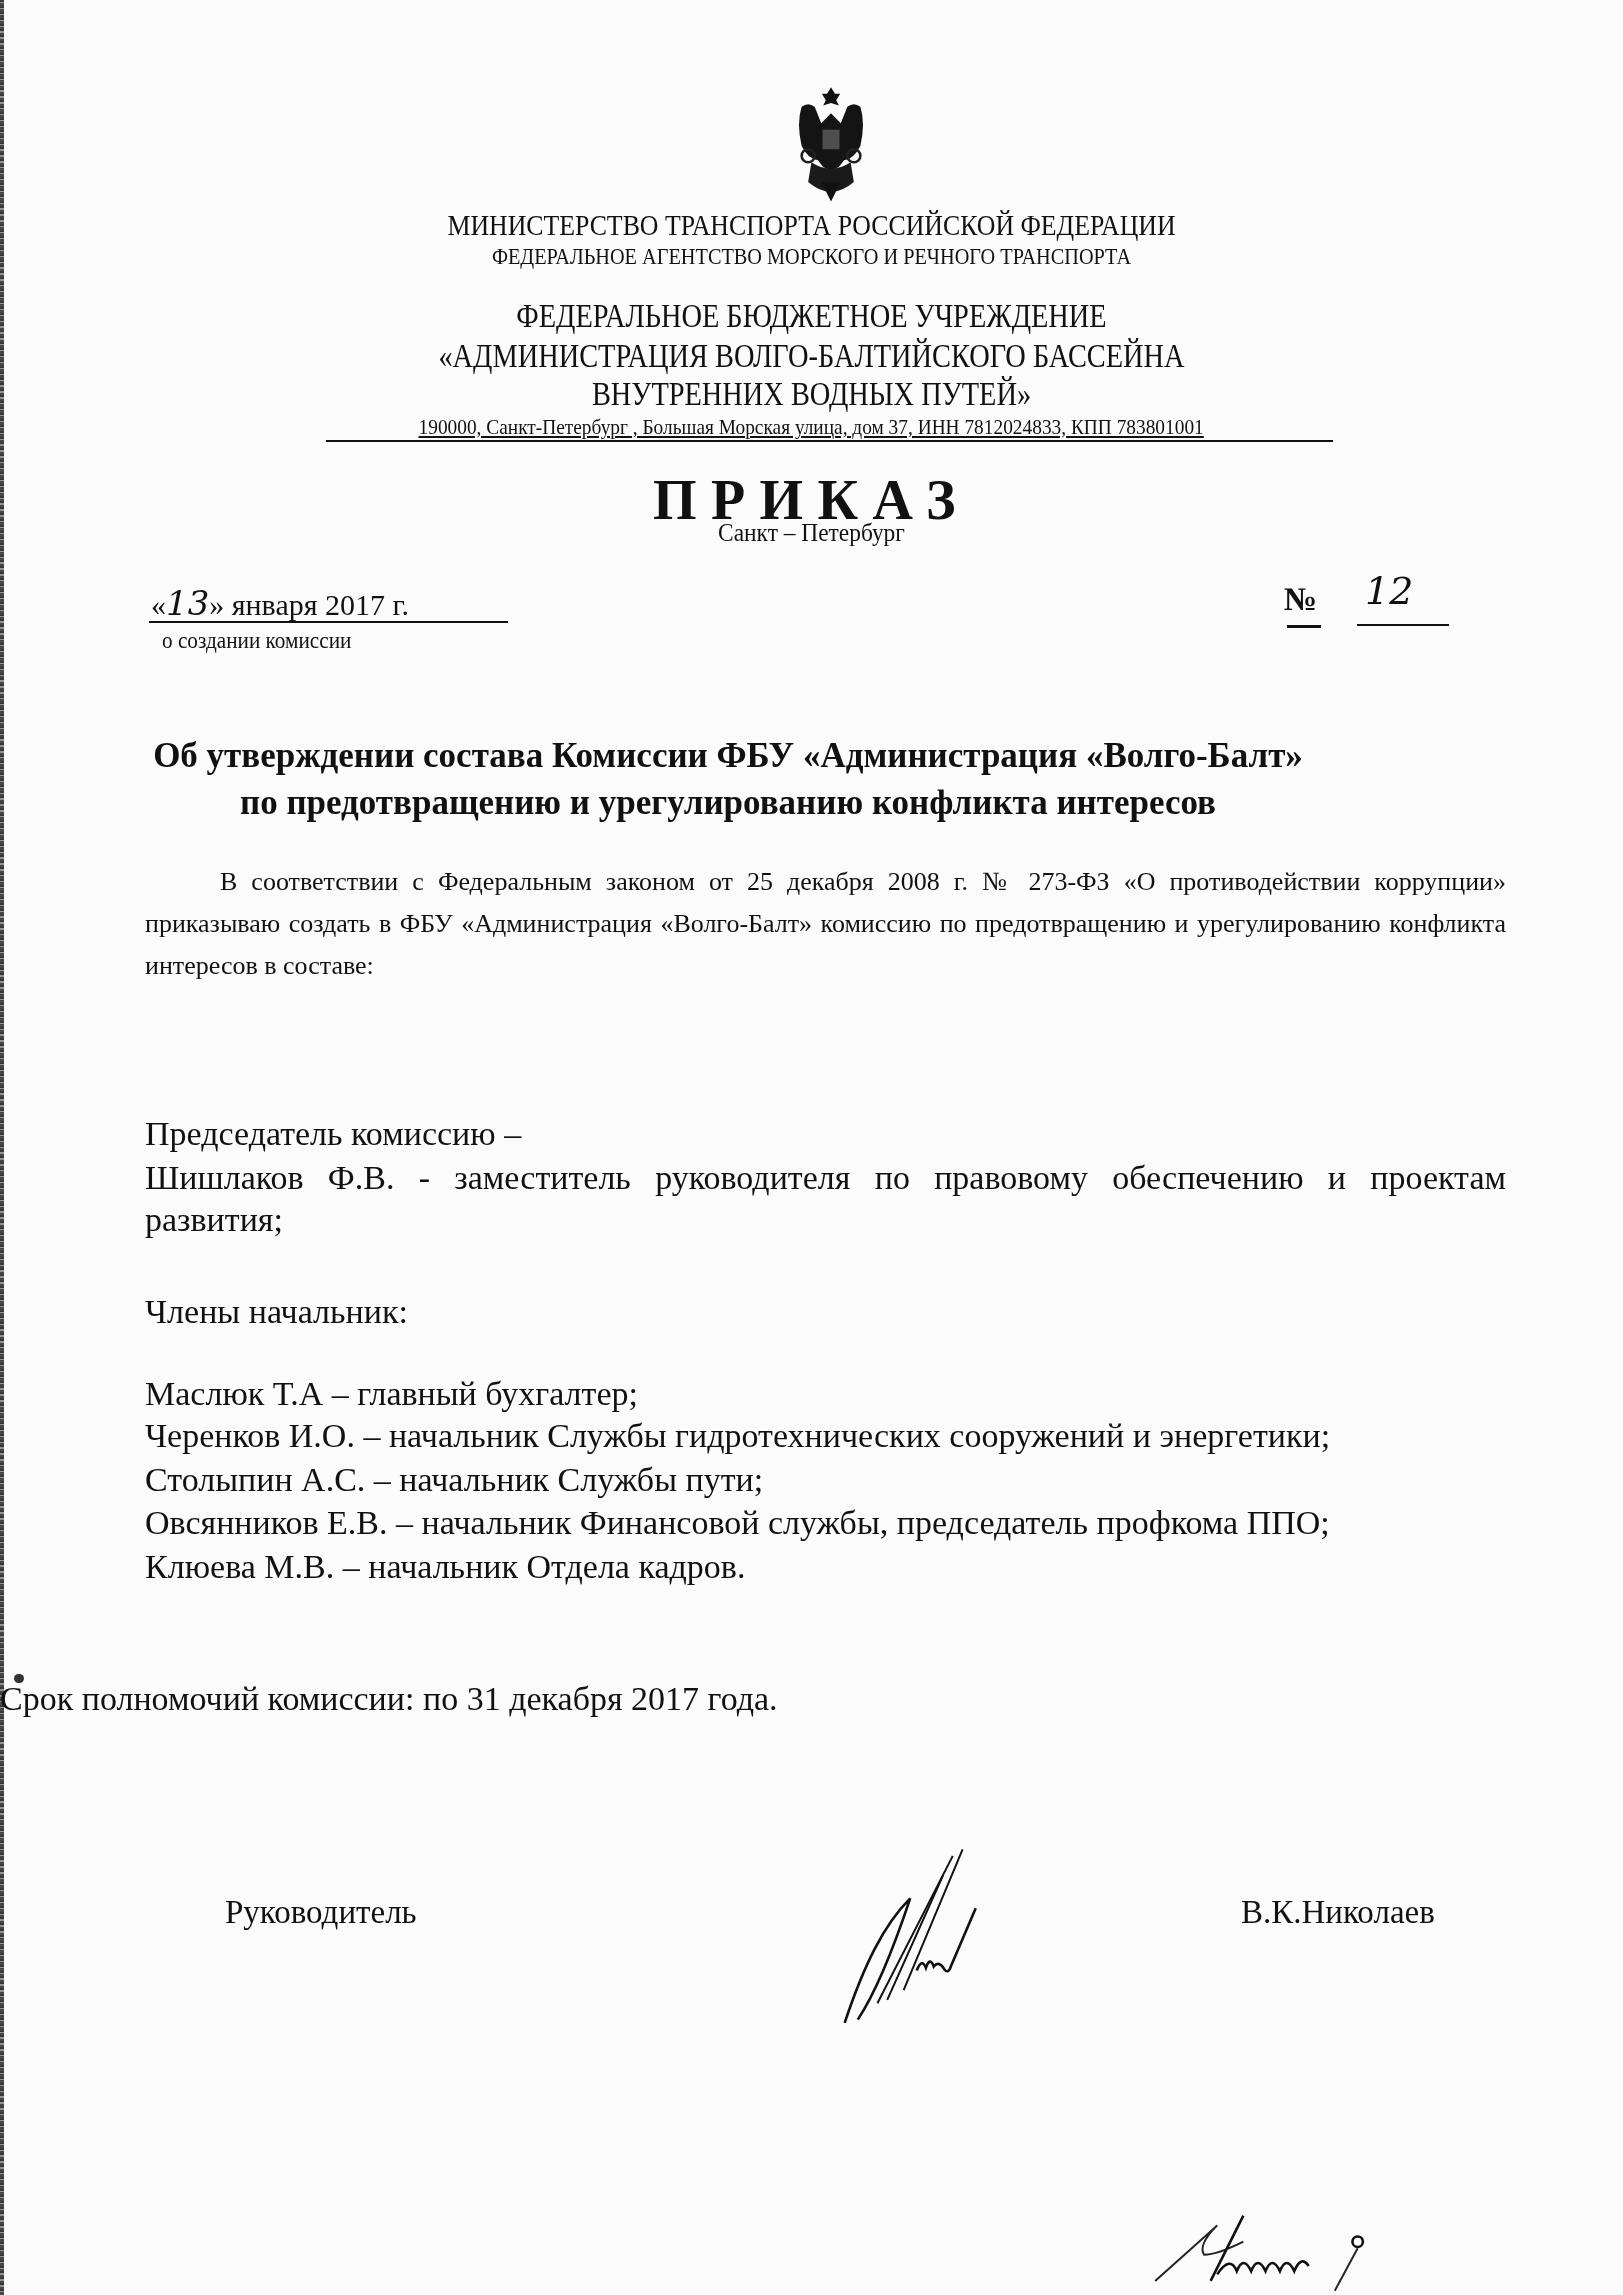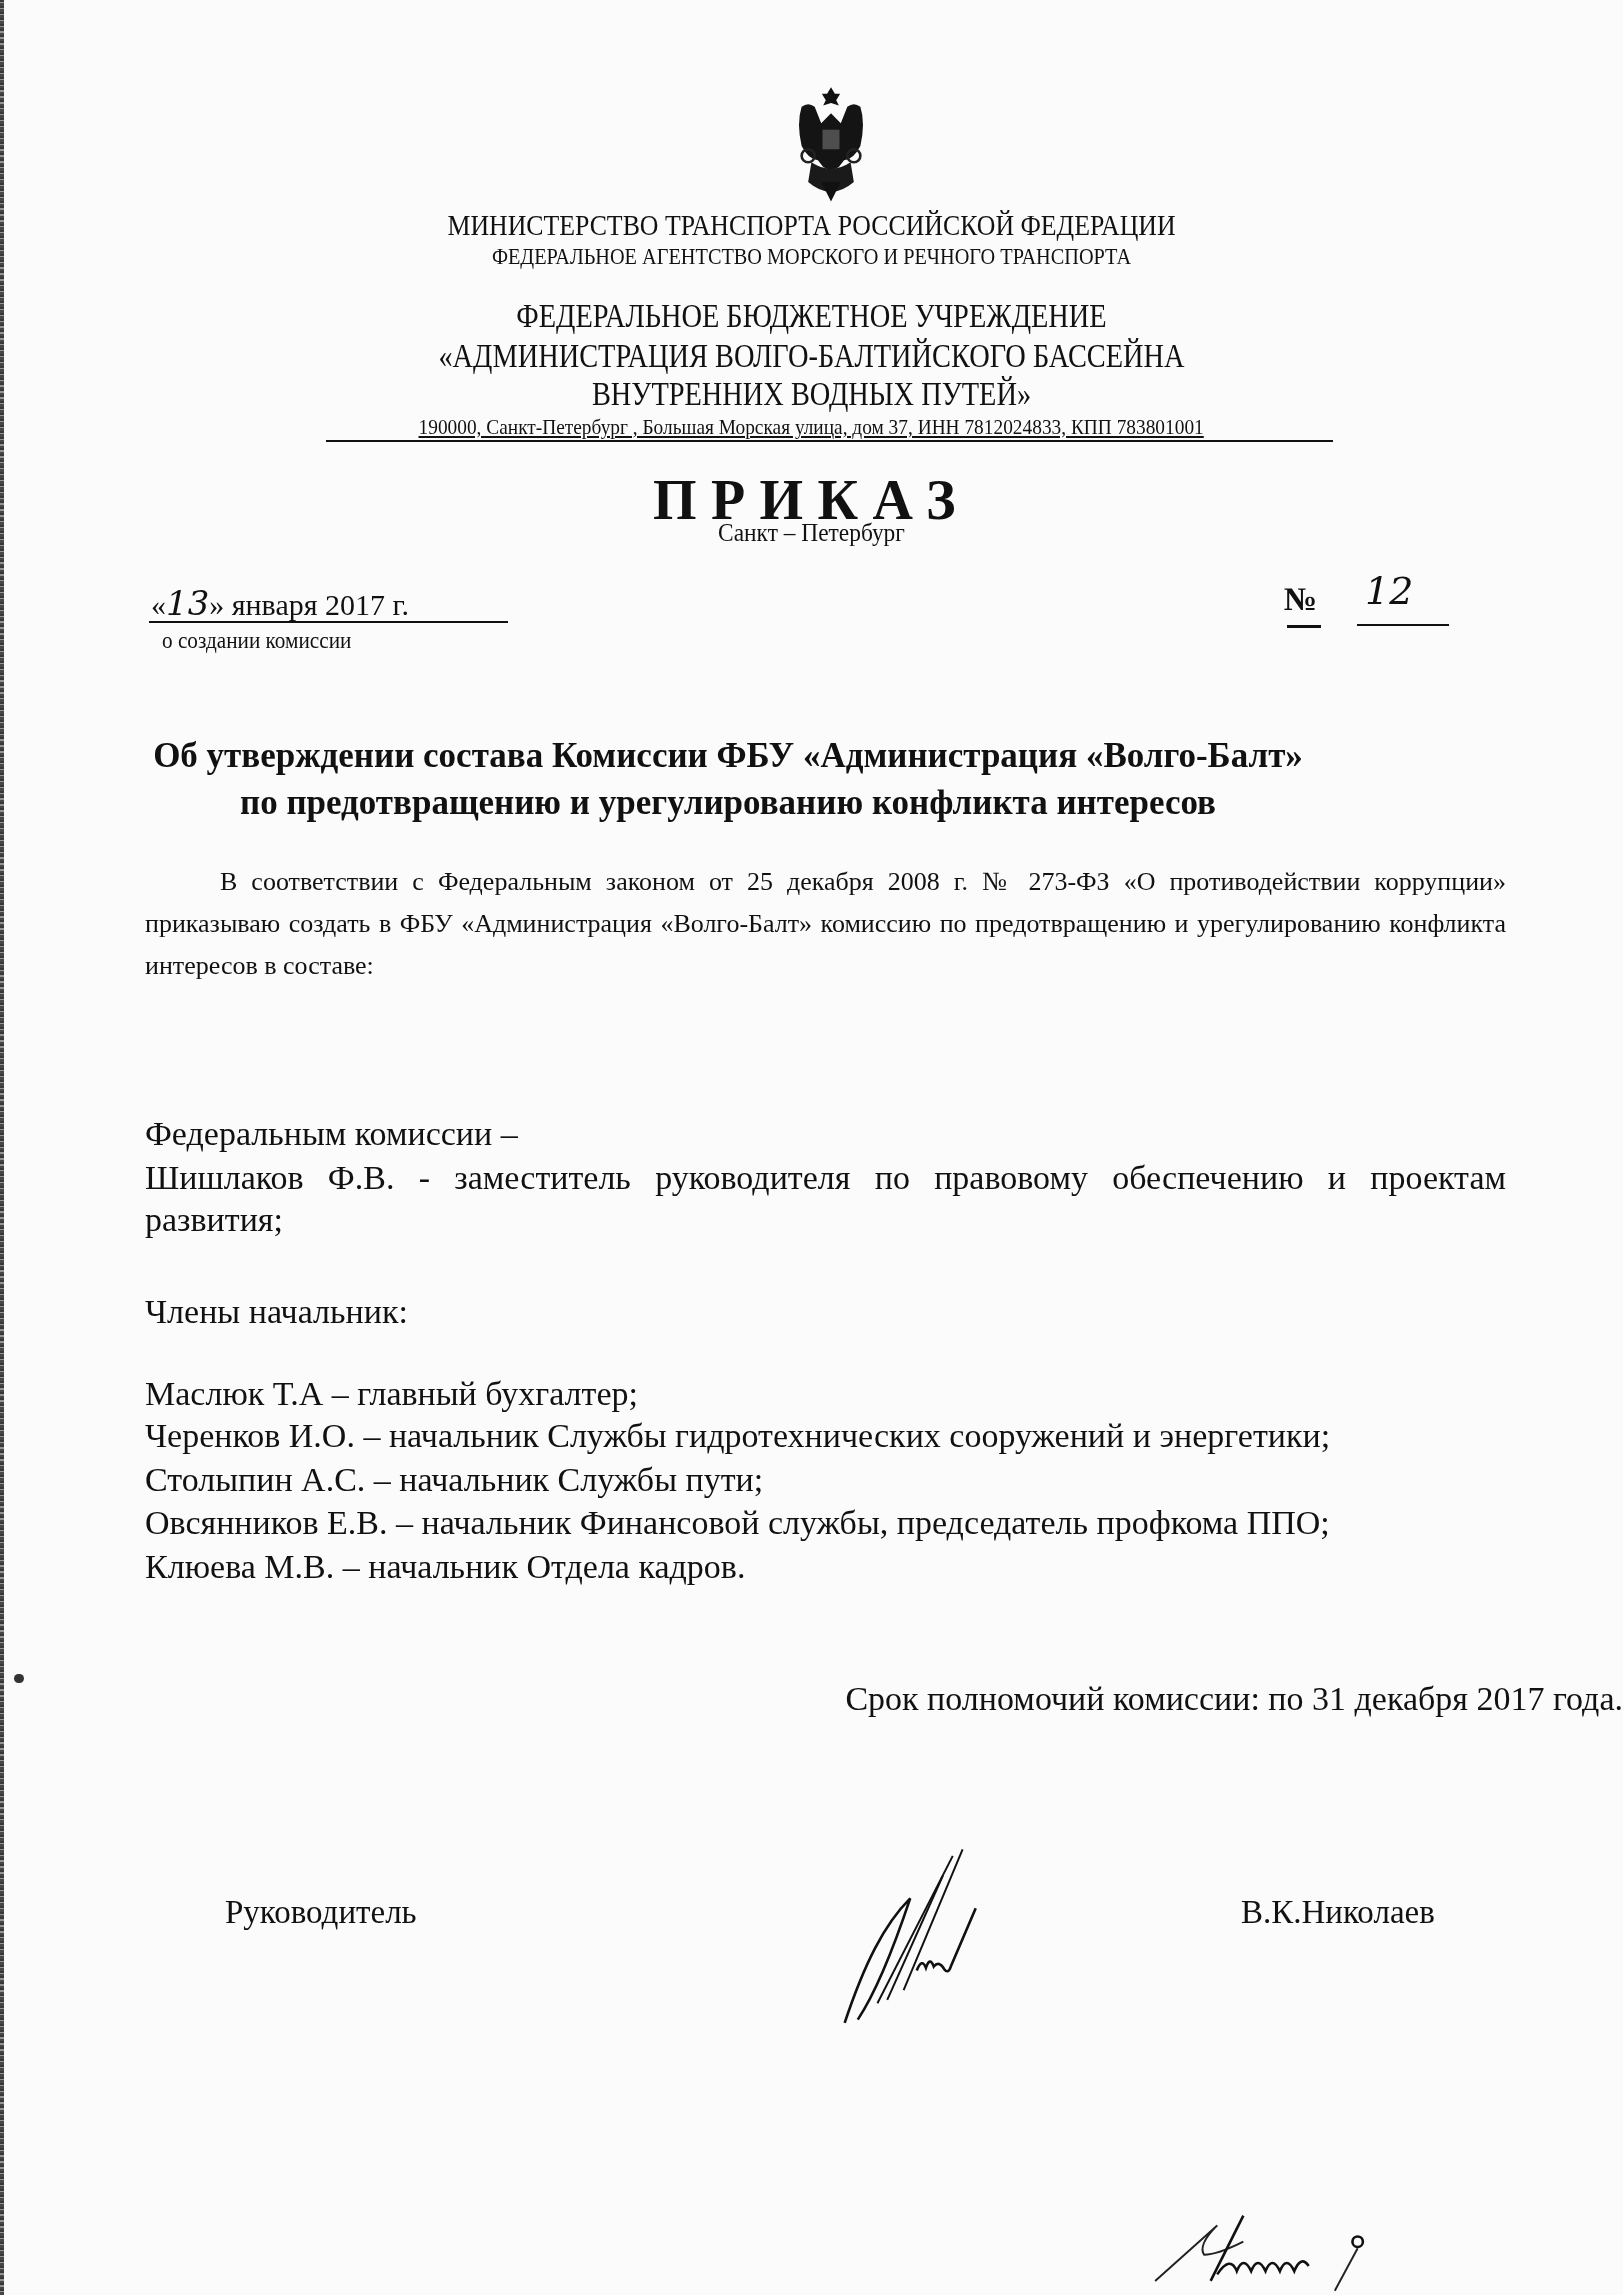--- a/index.html
+++ b/index.html
@@ -50,21 +50,21 @@
   .para1 { top: 861px; text-indent: 75px; }
   .line { left: 145px; font-size: 34px; white-space: nowrap; }
   .chair-label { top: 1115px; }
   .chair-text { left: 145px; top: 1157px; width: 1361px; font-size: 34px; line-height: 42px; text-align: justify; }
   .members-label { top: 1293px; }
   .m0 { top: 1375px; }
   .m1 { top: 1417px; }
   .m2 { top: 1461px; }
   .m3 { top: 1504px; }
   .m4 { top: 1548px; text-align: right; }
-  .term { left: 0; width: 1623px; text-align: right; top: 1680px; font-size: 34px; white-space: nowrap; }
+  .term { left: 0; width: 1623px; text-align: left; top: 1680px; font-size: 34px; white-space: nowrap; }
 
   .sign-title { left: 225px; top: 1894px; font-size: 33px; }
   .sign-name { left: 1197px; top: 1894px; font-size: 33px; margin-left: 44px; }
   .signature { left: 838px; top: 1846px; width: 223px; height: 190px; }
   .note { left: 1145px; top: 2196px; width: 262px; height: 98px; }
   .speck { width: 9.2px; height: 9.2px; border-radius: 50%; background: #333; left: 14.4px; top: 1674px; }
 </style>
 </head>
 <body>
 
@@ -103,21 +103,21 @@
 <div class="abs num-sign">№</div>
 <div class="abs num-sign-rule"></div>
 <div class="abs num-val">12</div>
 <div class="abs num-rule"></div>
 
 <div class="abs title title1">Об утверждении состава Комиссии ФБУ «Администрация «Волго-Балт»</div>
 <div class="abs title title2">по предотвращению и урегулированию конфликта интересов</div>
 
 <div class="abs body para1">В соответствии с Федеральным законом от 25 декабря 2008 г. № 273-ФЗ «О противодействии коррупции» приказываю создать в ФБУ «Администрация «Волго-Балт»  комиссию по предотвращению и урегулированию конфликта интересов в составе:</div>
 
-<div class="abs line chair-label">Федеральным комиссии  –</div>
+<div class="abs line chair-label">Председатель комиссию  –</div>
 <div class="abs chair-text">Шишлаков  Ф.В. - заместитель руководителя по правовому обеспечению и проектам развития;</div>
 
 <div class="abs line members-label">Члены начальник:</div>
 <div class="abs line m0">Маслюк Т.А – главный бухгалтер;</div>
 <div class="abs line m1">Черенков И.О. – начальник Службы гидротехнических сооружений и энергетики;</div>
 <div class="abs line m2">Столыпин А.С. – начальник Службы пути;</div>
 <div class="abs line m3">Овсянников Е.В. – начальник Финансовой службы, председатель профкома ППО;</div>
 <div class="abs line m4">Клюева М.В. – начальник Отдела кадров.</div>
 
 <div class="abs term">Срок полномочий комиссии: по 31 декабря 2017 года.</div>

